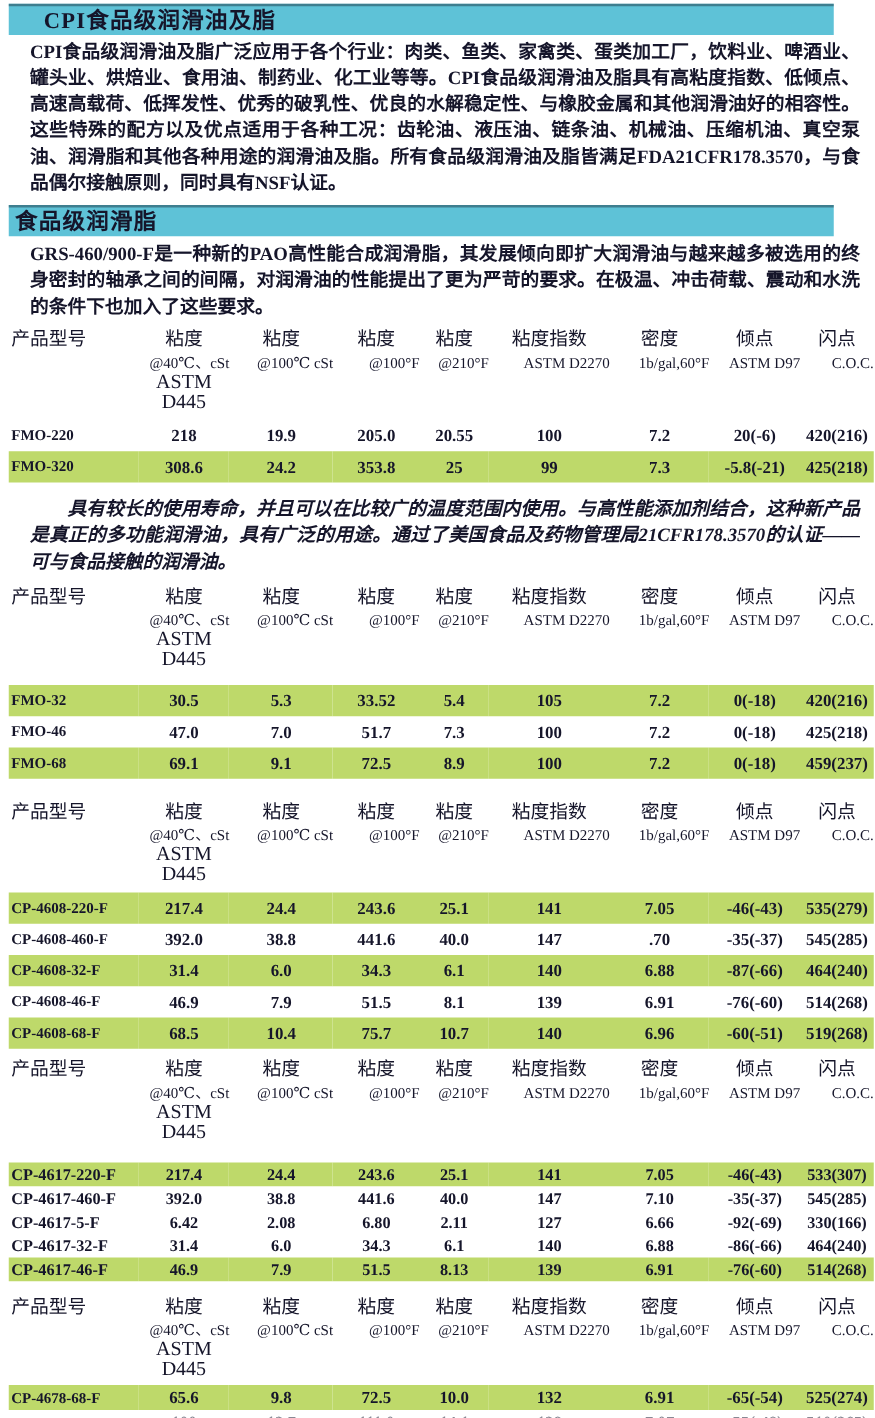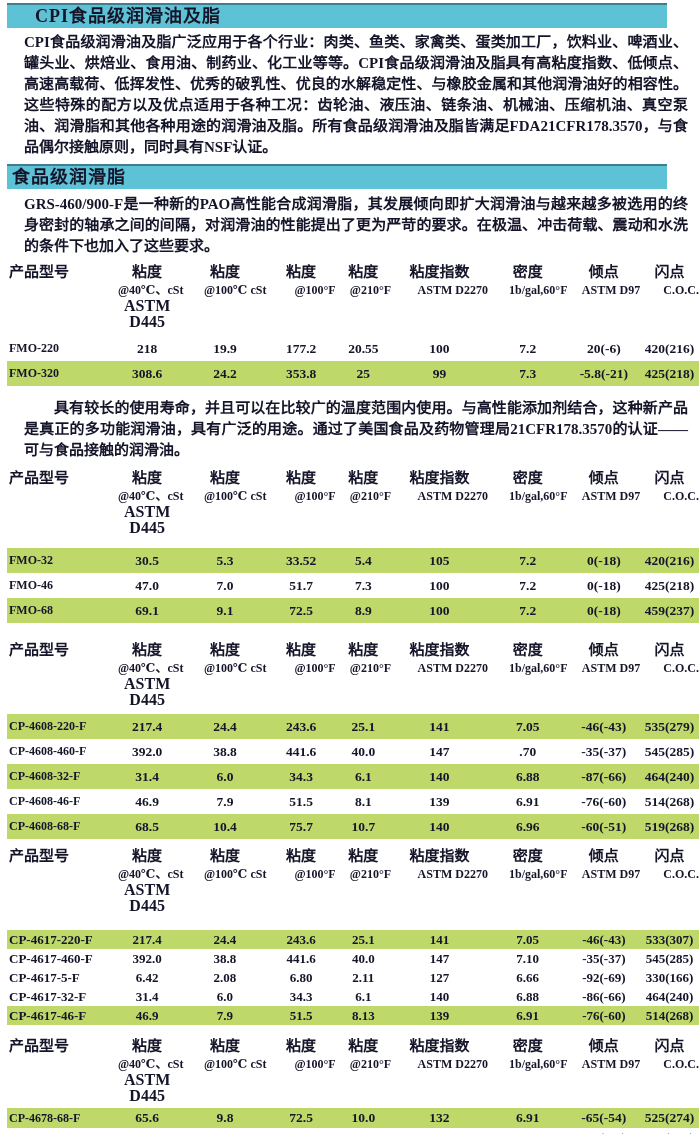--- a/index.html
+++ b/index.html
@@ -13,26 +13,26 @@
     box-sizing:border-box;margin:0 33px 0 7px;height:25px;
     background:var(--bar-bg,#5ec2d7);
     border-top:2px solid rgba(25,45,55,.45);
     padding-left:5px;font-size:18px;line-height:22px;letter-spacing:1px;
     color:var(--text,#15152a);
   }
   #bar1{margin-top:3px;padding-left:28px;}
   #bar2{margin-top:6px;}
   p{margin:4px 12px 0 24px;font-size:15px;line-height:21px;text-align:justify;}
   #grease-paragraph{margin-top:5px;}
-  #fmo-paragraph{margin-top:12px;text-indent:2em;}
+  #fmo-paragraph{margin-top:12px;text-indent:2em;font-style:italic;}
   section{margin:0;}
   table{width:692px;margin-left:7px;border-collapse:collapse;table-layout:fixed;}
   col.c0{width:15%;} col.c1{width:10.5%;} col.c2{width:12%;} col.c3{width:10%;}
   col.c4{width:8%;}  col.c5{width:14%;}   col.c6{width:11.5%;} col.c7{width:10.5%;} col.c8{width:8.5%;}
-  th{vertical-align:top;text-align:center;padding:4px 0 0 0;font-weight:700;}
+  th{vertical-align:top;text-align:center;padding:4px 0 0 0;font-weight:400;}
   th.c0{text-align:left;padding-left:2px;}
   th .h1{font-size:15px;line-height:19px;}
   th .h2{font-size:12px;line-height:16px;text-align:right;}
   th .h3{font-size:16px;line-height:16px;}
   tbody td{font-size:13.5px;text-align:center;height:25px;padding:0;}
   tbody td.c0{text-align:left;padding-left:2px;font-size:12px;}
   tr.hl{background:var(--hl,#bed96a);}
   .t1{margin-top:2px;} .t2{margin-top:4px;} .t3{margin-top:14px;}
   .t4{margin-top:4px;} .t5{margin-top:8px;}
   .t1 tbody::before{content:"";display:table-row;height:6px;}
@@ -109,21 +109,21 @@
             <div class="h1">闪点</div>
             <div class="h2">C.O.C.</div>
           </th>
         </tr>
       </thead>
       <tbody>
         <tr>
           <td class="c0">FMO-220</td>
           <td class="c1">218</td>
           <td class="c2">19.9</td>
-          <td class="c3">177.2</td>
+          <td class="c3">205.0</td>
           <td class="c4">20.55</td>
           <td class="c5">100</td>
           <td class="c6">7.2</td>
           <td class="c7">20(-6)</td>
           <td class="c8">420(216)</td>
         </tr>
         <tr class="hl">
           <td class="c0">FMO-320</td>
           <td class="c1">308.6</td>
           <td class="c2">24.2</td>

